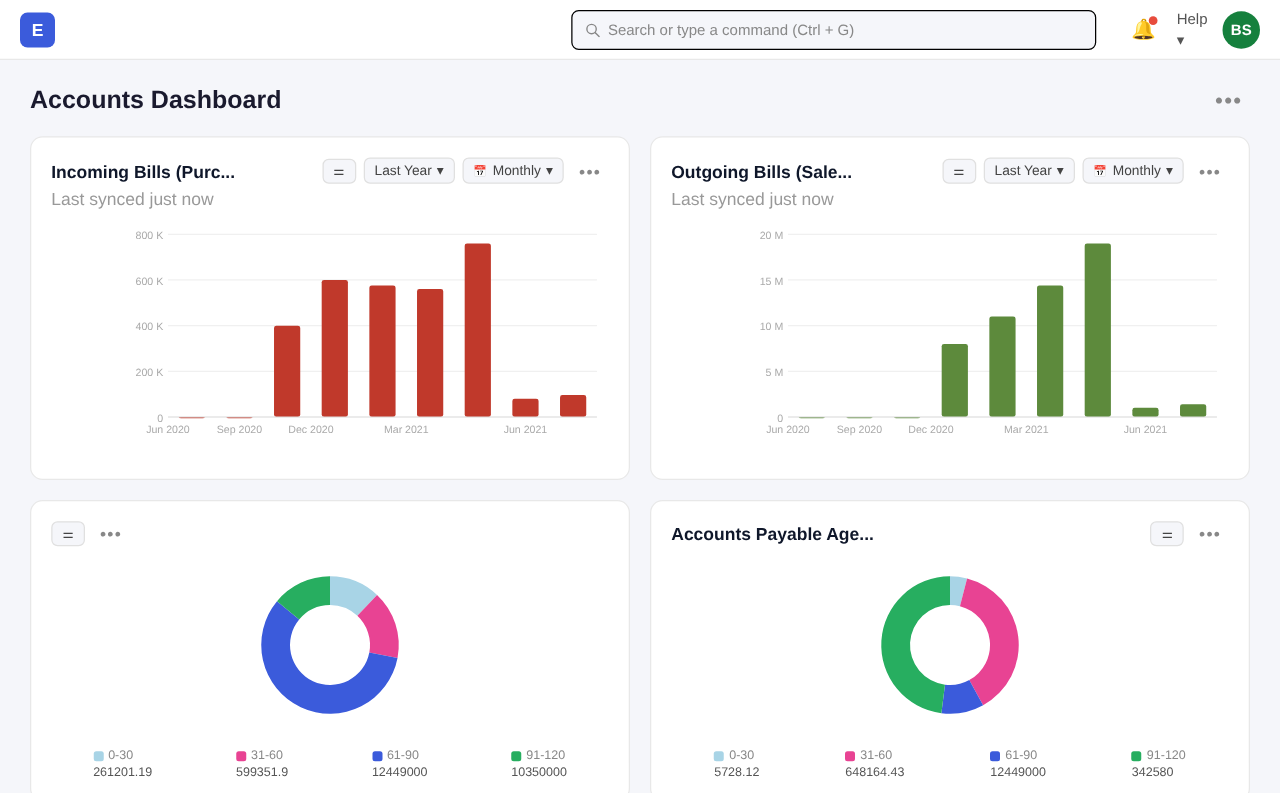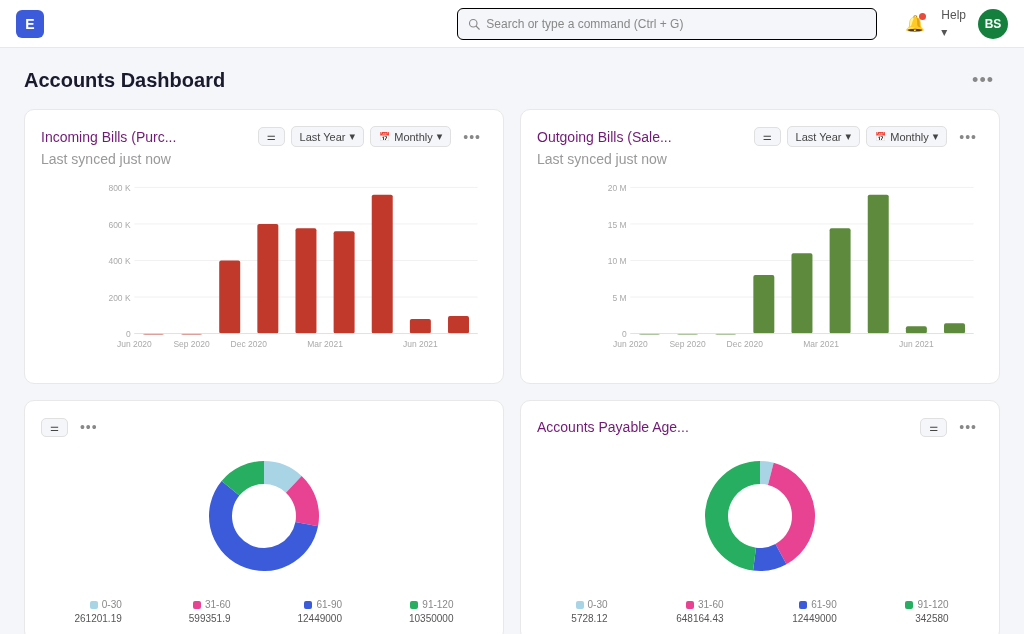--- a/index.html
+++ b/index.html
@@ -102,22 +102,22 @@
       padding: 16px;
     }
 
     .card-header {
       display: flex;
       align-items: center;
       margin-bottom: 4px;
     }
     .card-title {
       font-size: 14px;
-      font-weight: 400;
-      color: #701a75;
+      font-weight: 700;
+      color: #0f172a;
       flex: 1;
     }
     .card-controls {
       display: flex;
       align-items: center;
       gap: 6px;
     }
     .ctrl-btn {
       display: flex; align-items: center; gap: 4px;
       background: #f5f6fa;
@@ -149,21 +149,21 @@
       padding: 10px 0;
     }
     .legend-row {
       display: flex;
       justify-content: space-around;
       margin-top: 8px;
     }
     .legend-item {
       display: flex;
       flex-direction: column;
-      align-items: flex-end;
+      align-items: flex-start;
       gap: 3px;
     }
     .legend-label {
       display: flex;
       align-items: center;
       gap: 4px;
       font-size: 10px;
       color: #888;
     }
     .legend-dot {

